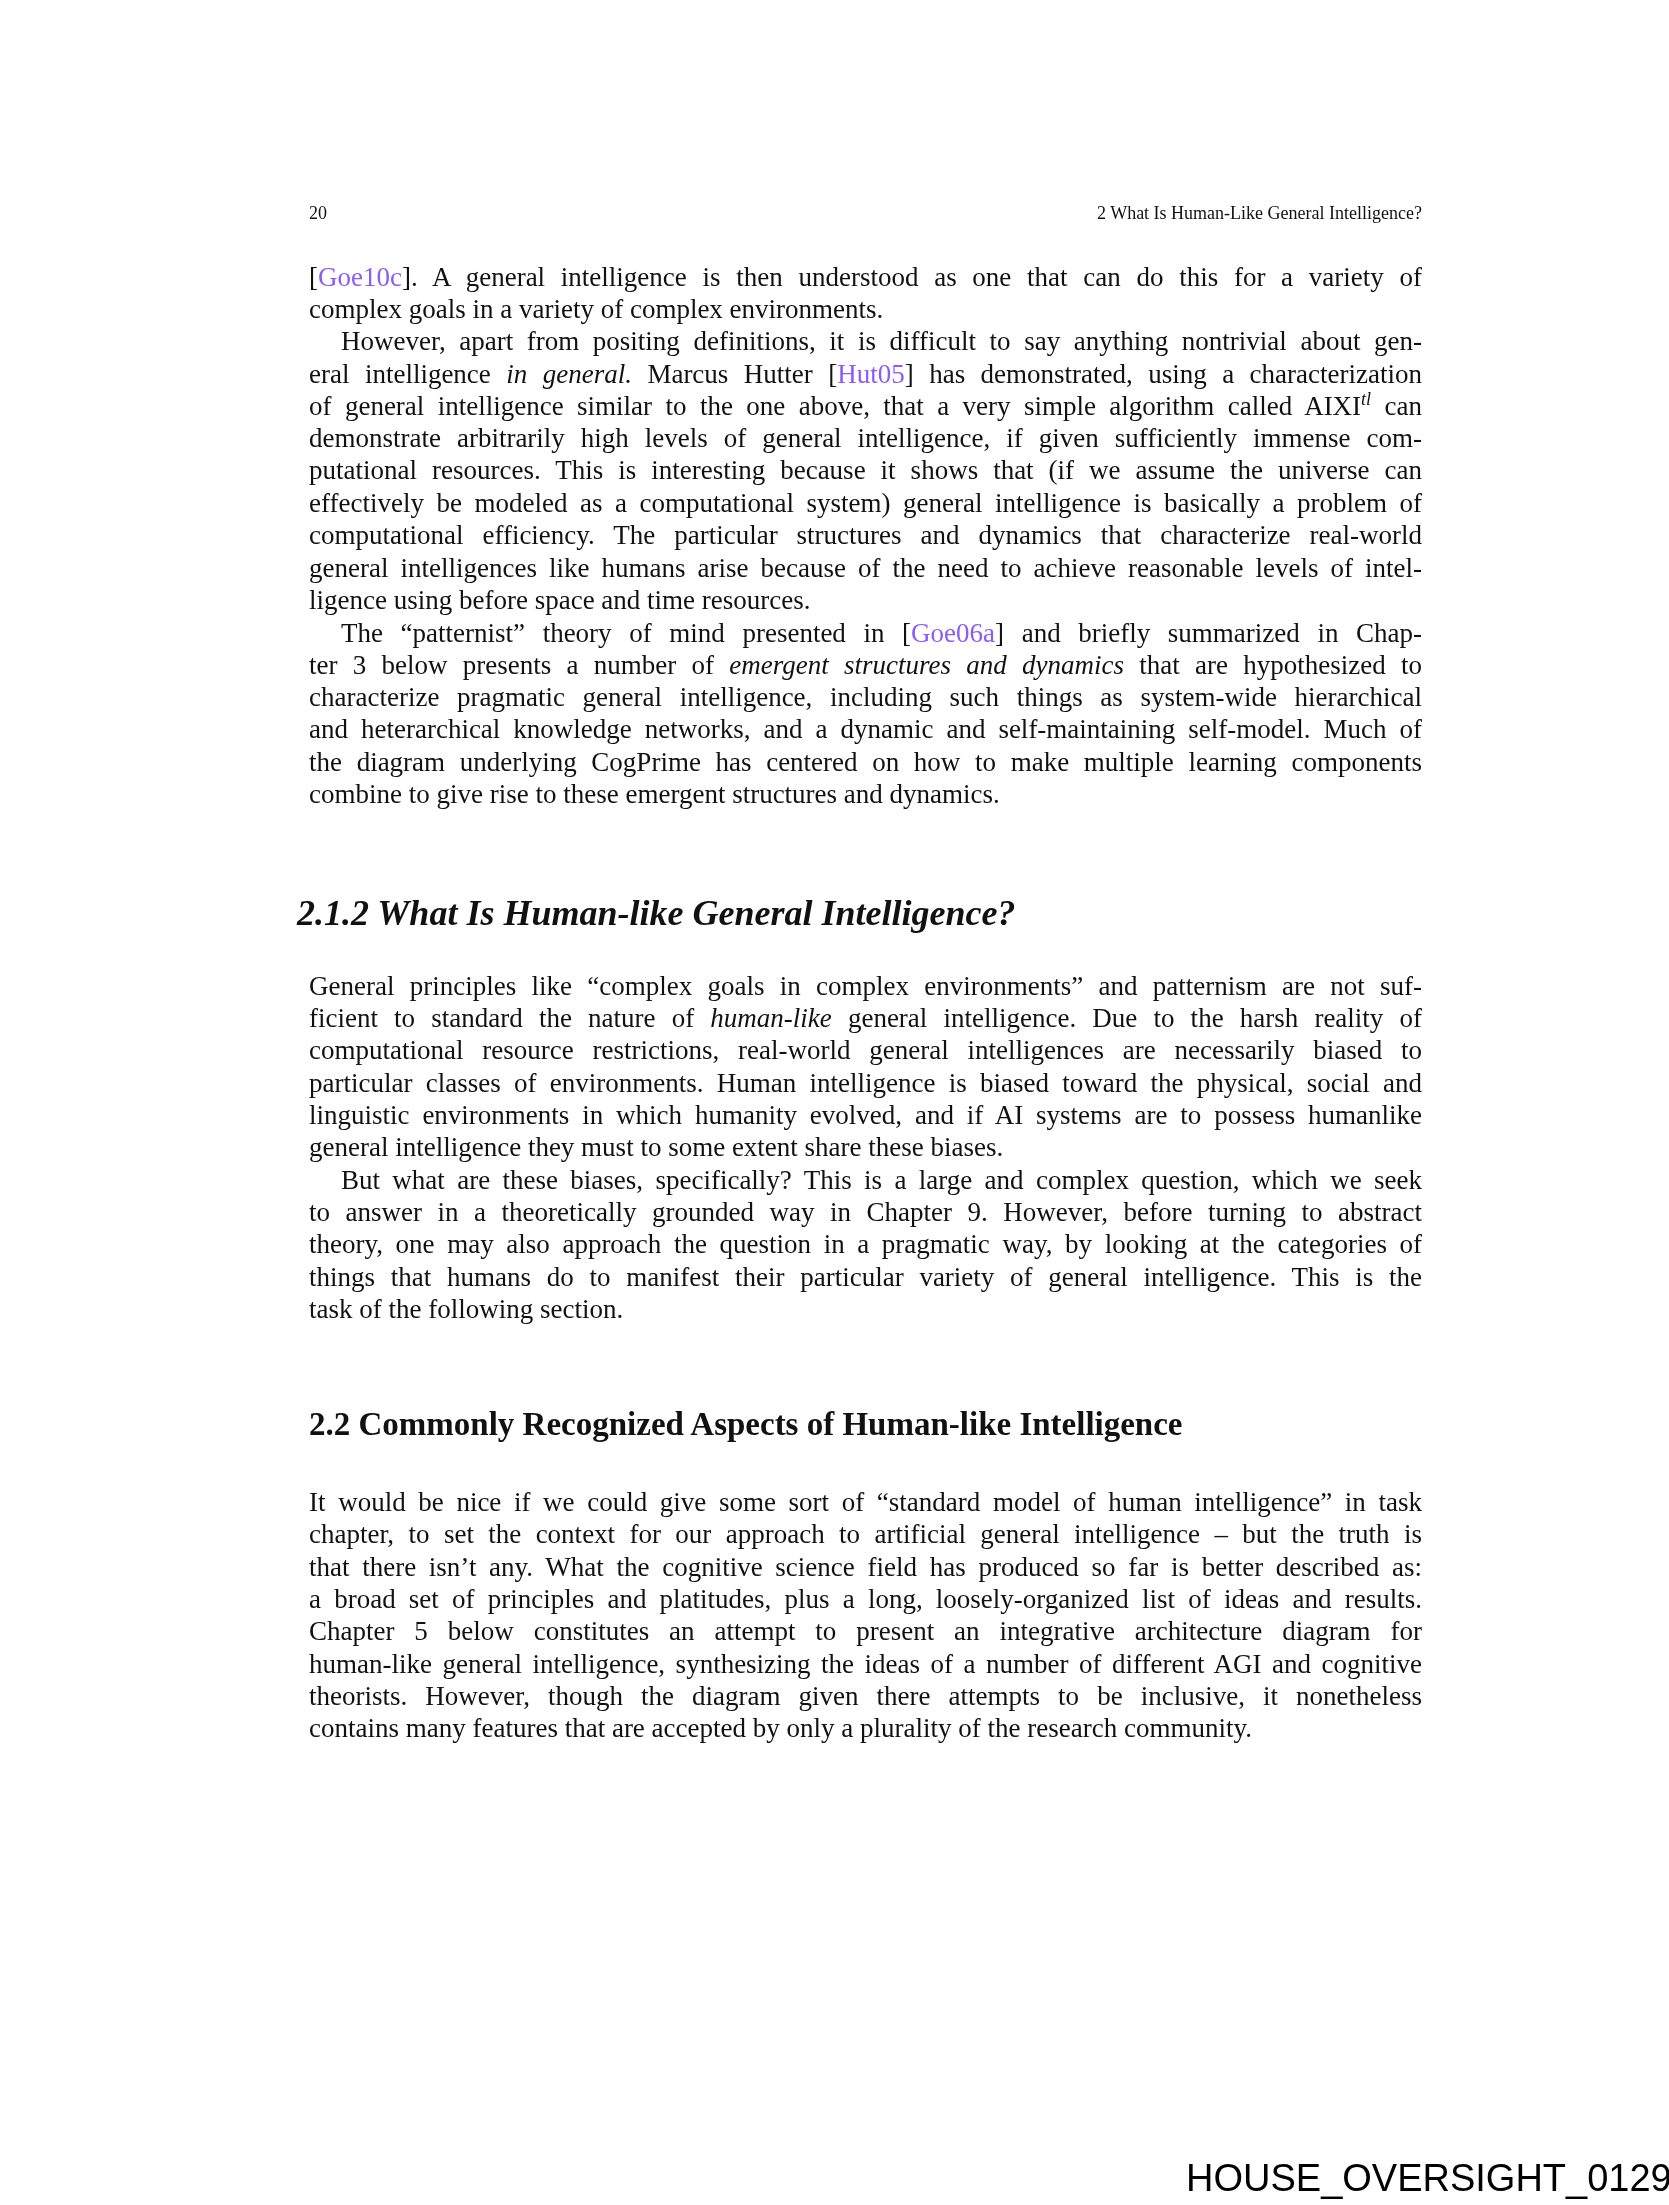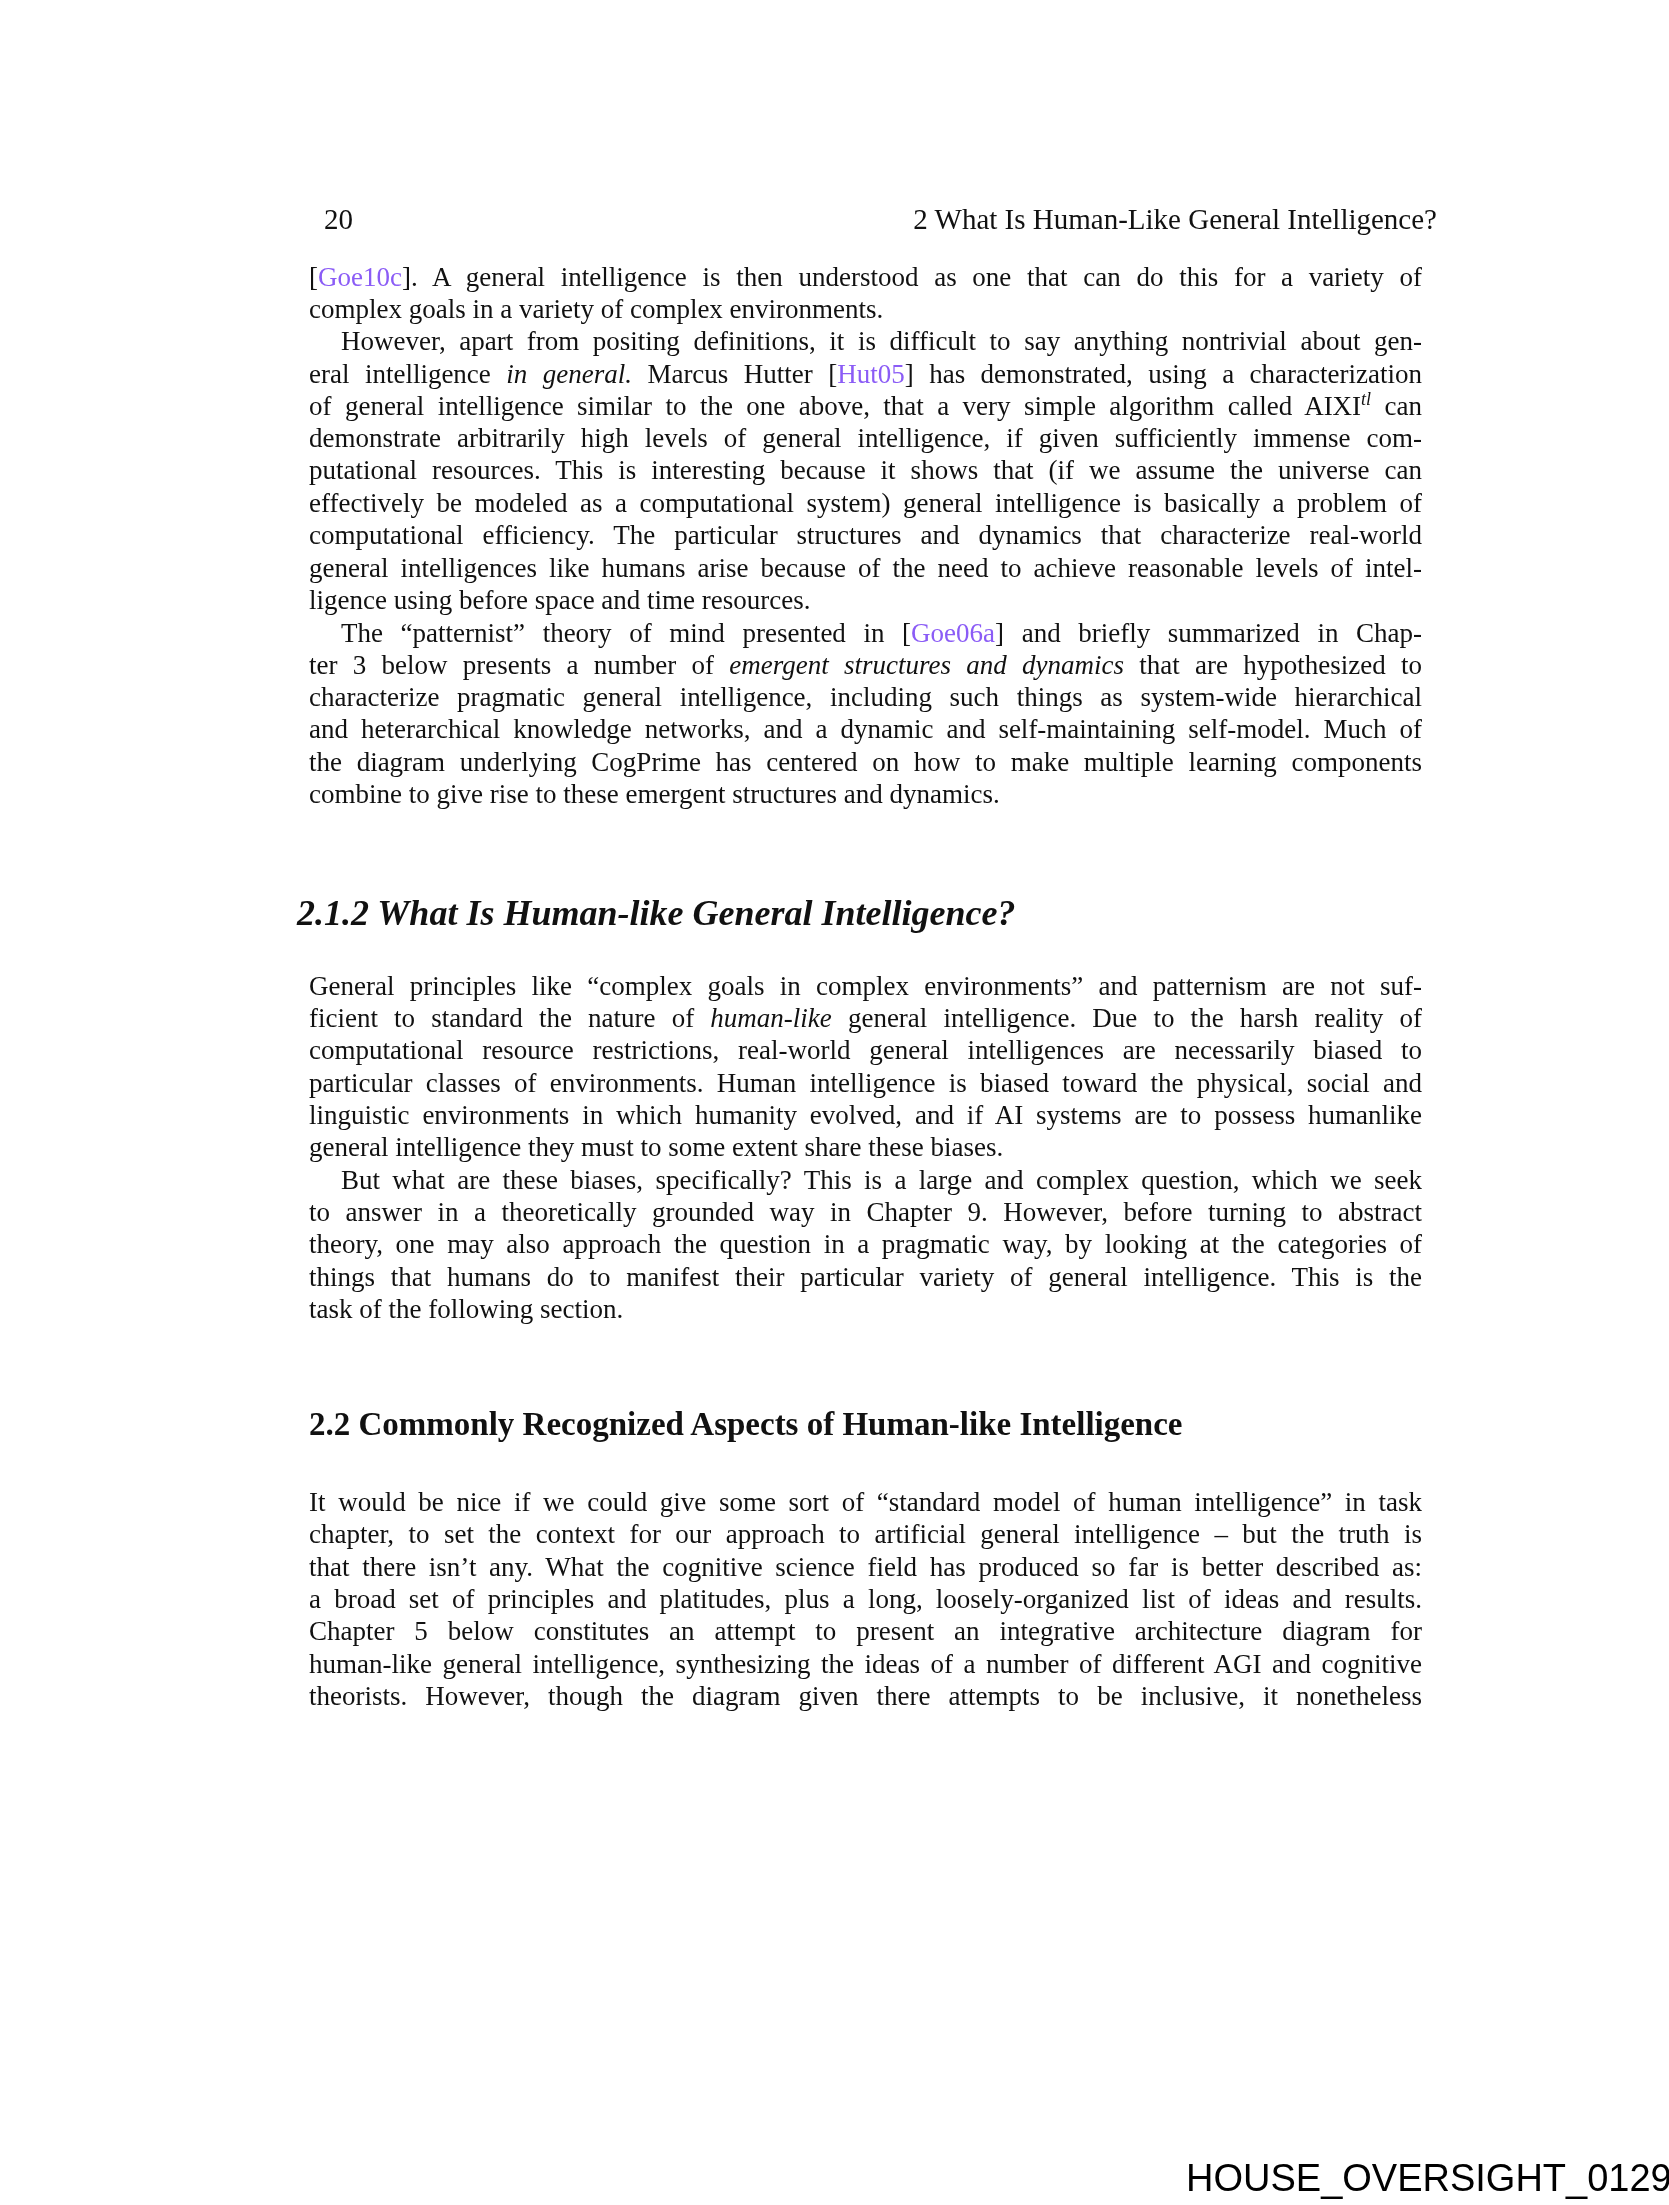--- a/index.html
+++ b/index.html
@@ -1,20 +1,20 @@
 <!DOCTYPE html>
 <html style="font-size:10.5px"><head>
 <meta charset="utf-8">
 <style>
   html, body { margin:0; padding:0; background:#ffffff; }
   body { width:1669px; height:2205px; position:relative; overflow:hidden;
          font-family:"DejaVu Serif","Liberation Serif",serif; color:#111; }
   .page { position:absolute; left:0; top:0; width:1669px; height:2205px; background:#fff; }
-  .runhead { position:absolute; top:203px; left:324px; width:1113px; height:33px;
-             font-family:"Liberation Serif",serif; font-size:29px; }
+  .runhead { position:absolute; top:203px; left:309px; width:1113px; height:33px;
+             font-family:"Liberation Serif",serif; font-size:18px; }
   .runhead .pnum { position:absolute; left:0; top:0; }
   .runhead .rtitle { position:absolute; right:0; top:0; }
   .line { position:absolute; left:309px; width:1113px; height:33px;
           font-family:"Liberation Serif",serif; font-size:27px; line-height:33px;
           white-space:nowrap; }
   .just { text-align:justify; text-align-last:justify; }
   .ind { padding-left:32px; width:1081px; }
   .cite { color:#8b5cf6; }
   .brk { color:#111; }
   em { font-style:italic; }
@@ -70,16 +70,17 @@
 
   <div class="h2" style="top:1406px">2.2 Commonly Recognized Aspects of Human-like Intelligence</div>
 
   <div class="line just" style="top:1486px">It would be nice if we could give some sort of “standard model of human intelligence” in task</div>
   <div class="line just" style="top:1518px">chapter, to set the context for our approach to artificial general intelligence – but the truth is</div>
   <div class="line just" style="top:1551px">that there isn’t any. What the cognitive science field has produced so far is better described as:</div>
   <div class="line just" style="top:1583px">a broad set of principles and platitudes, plus a long, loosely-organized list of ideas and results.</div>
   <div class="line just" style="top:1615px">Chapter 5 below constitutes an attempt to present an integrative architecture diagram for</div>
   <div class="line just" style="top:1648px">human-like general intelligence, synthesizing the ideas of a number of different AGI and cognitive</div>
   <div class="line just" style="top:1680px">theorists. However, though the diagram given there attempts to be inclusive, it nonetheless</div>
+  <div class="line" style="top:1712px">contains many features that are accepted by only a plurality of the research community.</div>
 
   <div class="stamp">HOUSE_OVERSIGHT_012936</div>
 </div>
 
 
 </body></html>

